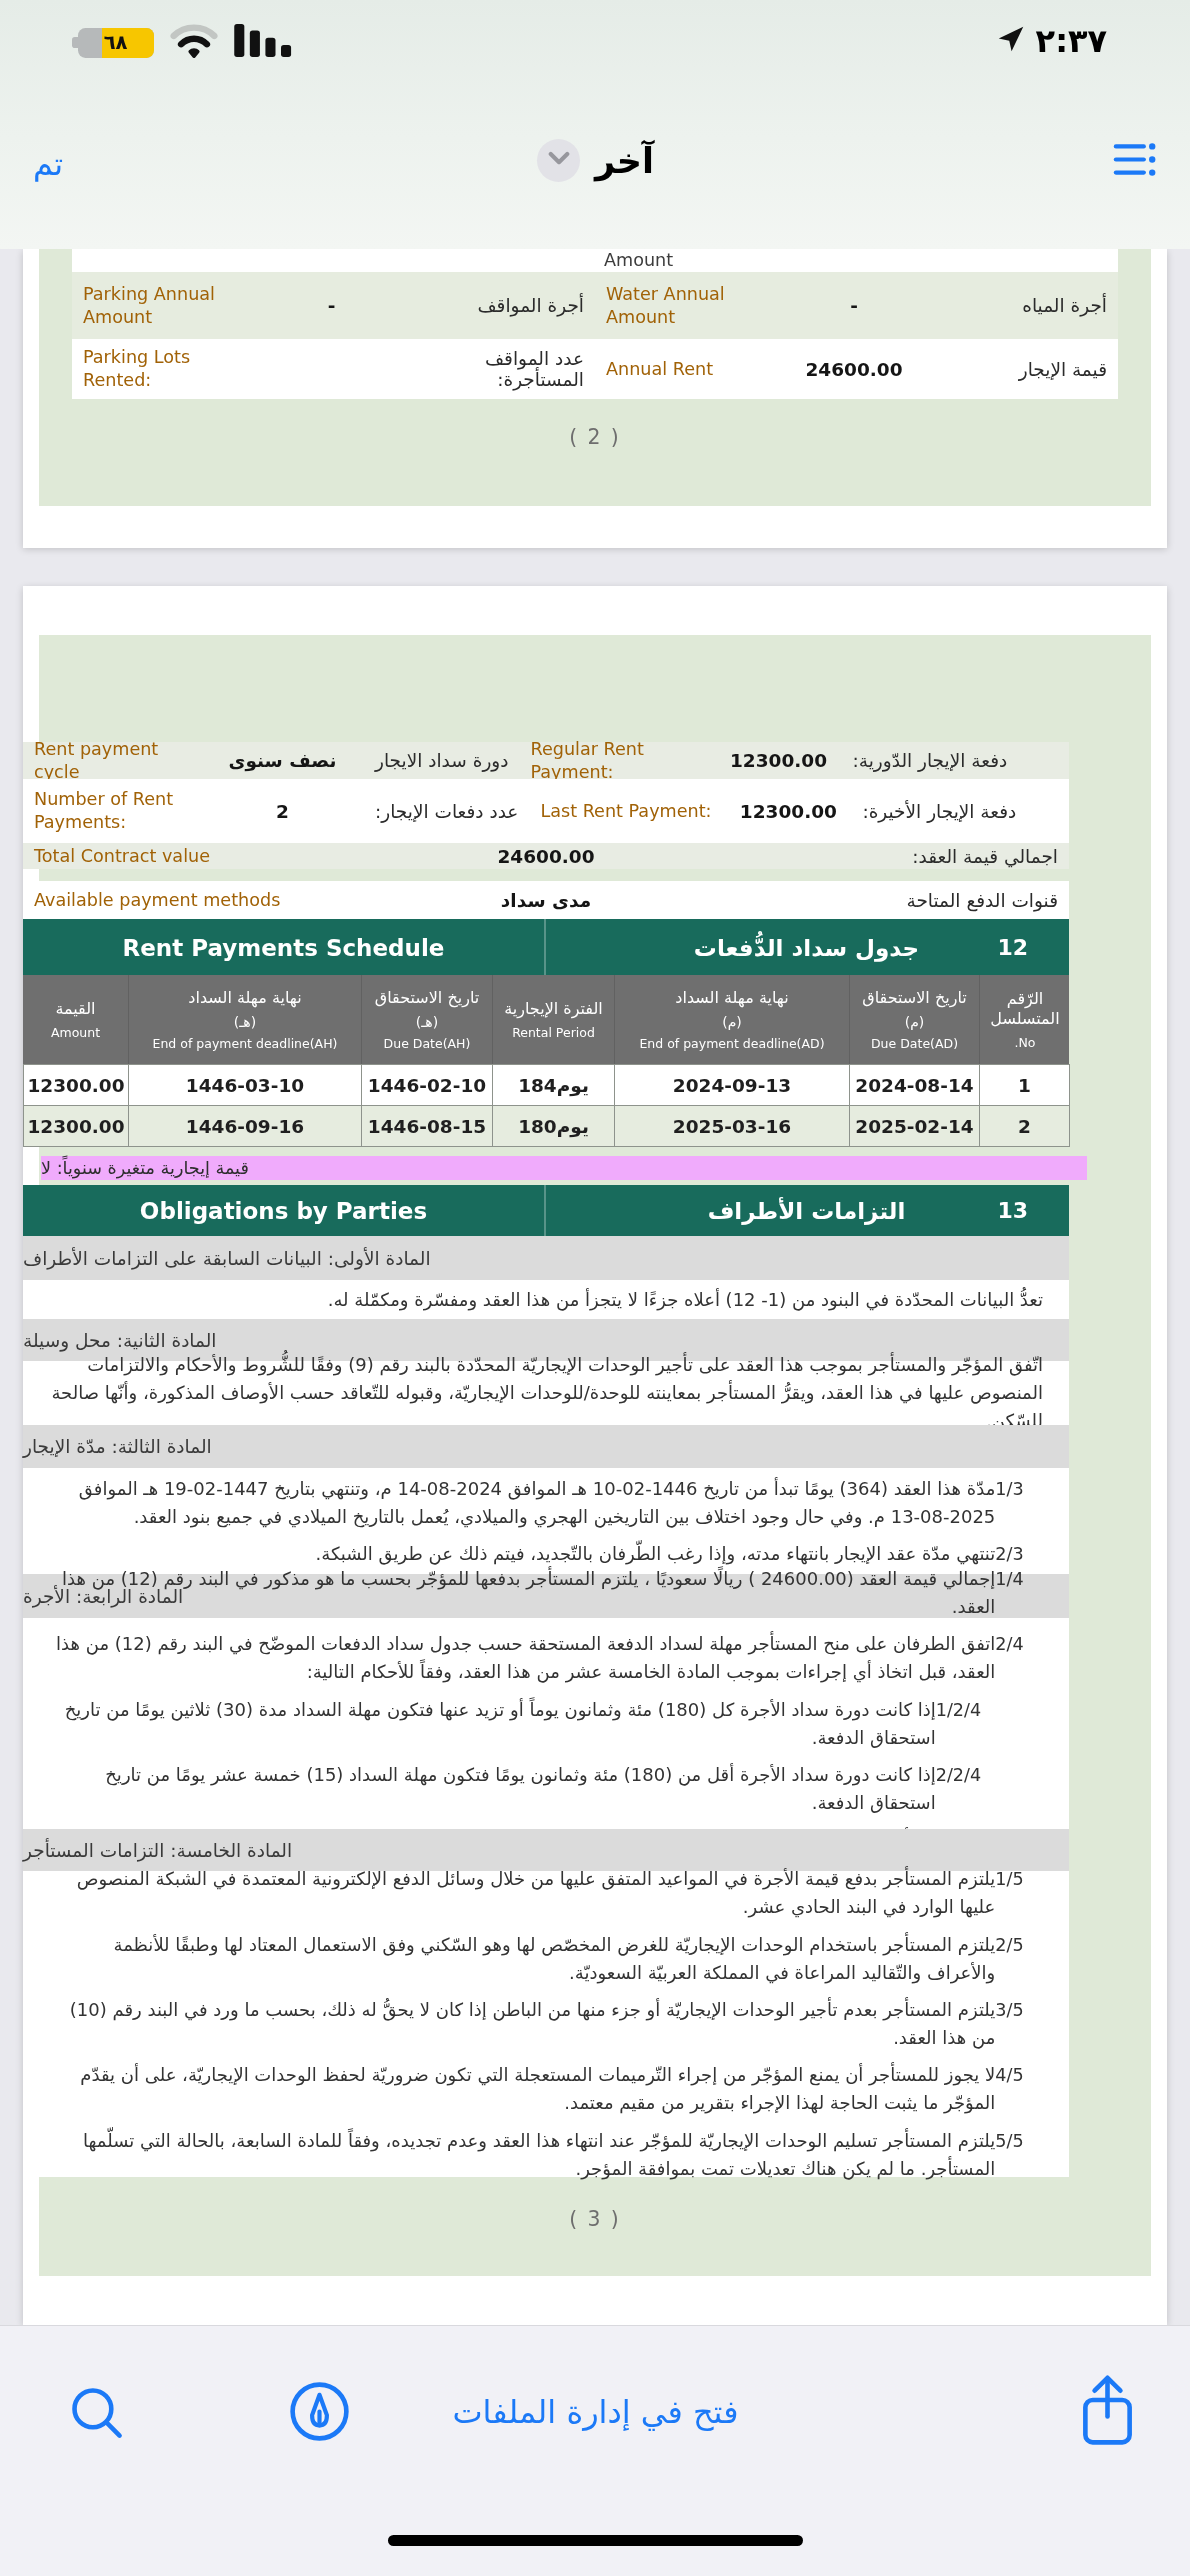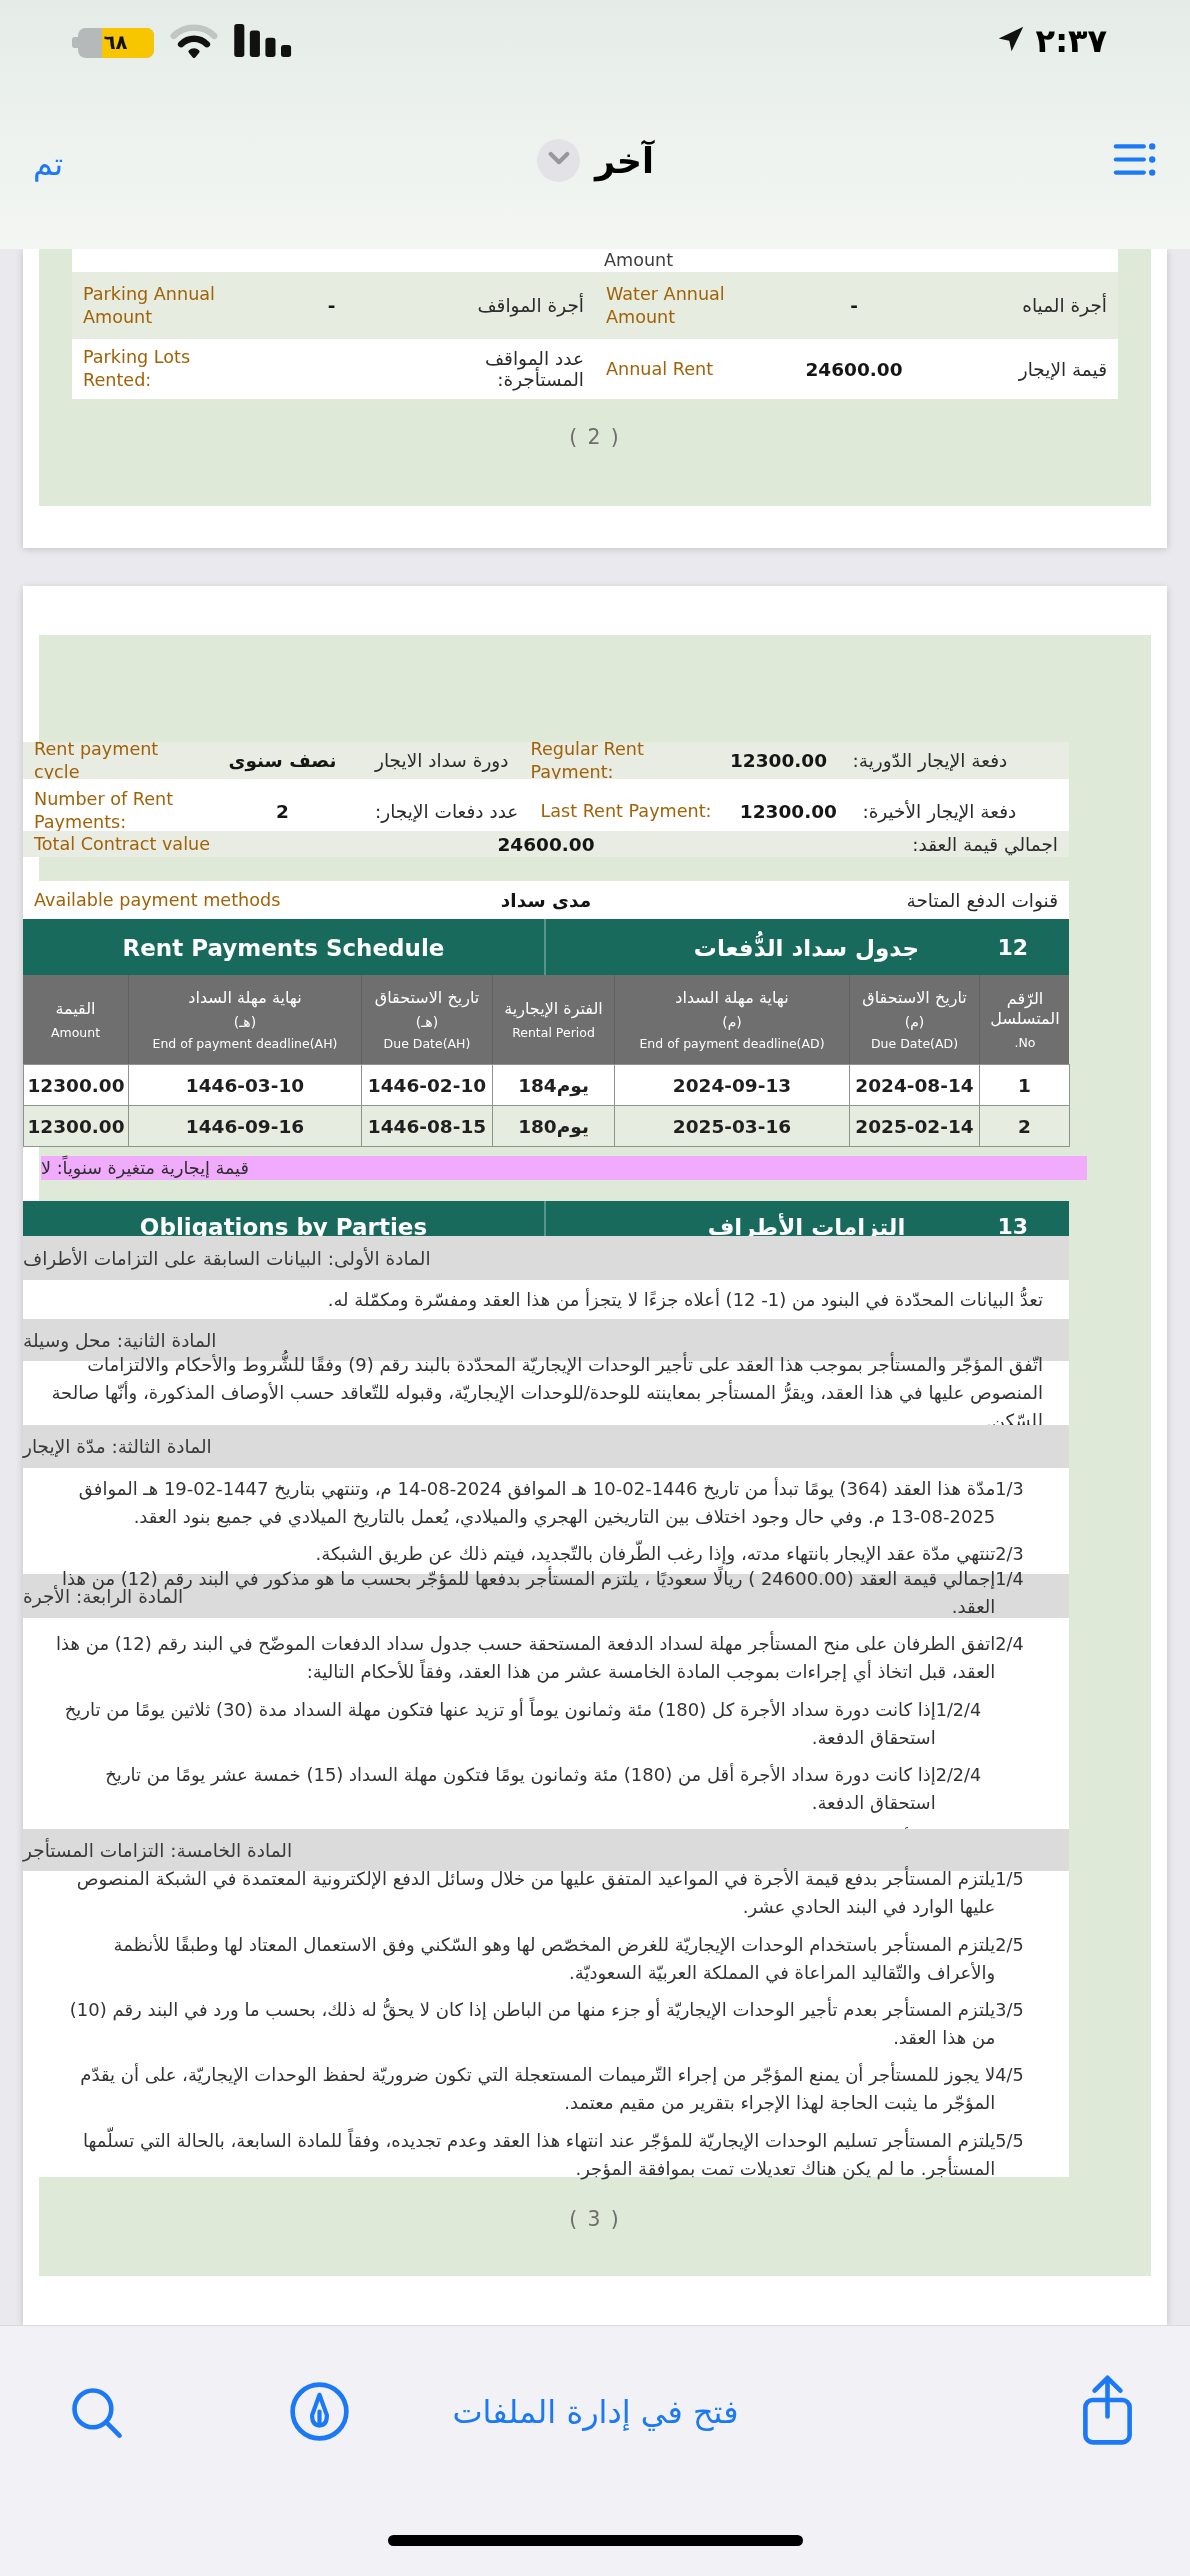--- a/index.html
+++ b/index.html
@@ -224,21 +224,21 @@
         <span class="cell-en">Number of Rent Payments:</span>
         <span class="cell-val">2</span>
         <span class="cell-ar">عدد دفعات الإيجار:</span>
       </div>
       <div class="half h r">
         <span class="cell-en">Last Rent Payment:</span>
         <span class="cell-val">12300.00</span>
         <span class="cell-ar">دفعة الإيجار الأخيرة:</span>
       </div>
     </div>
-    <div class="info-row band-green" style="top:245px;height:26px;">
+    <div class="info-row band-green" style="top:257px;height:26px;">
       <div class="full-row">
         <span class="cell-en">Total Contract value</span>
         <span class="cell-val">24600.00</span>
         <span class="cell-ar">اجمالي قيمة العقد:</span>
       </div>
     </div>
     <div class="info-row band-white" style="top:295px;height:38px;">
       <div class="full-row">
         <span class="cell-en">Available payment methods</span>
         <span class="cell-val">مدى سداد</span>
@@ -302,21 +302,21 @@
       <div class="dc">1446-09-16</div>
       <div class="dc">1446-08-15</div>
       <div class="dc ltr">180يوم</div>
       <div class="dc">2025-03-16</div>
       <div class="dc">2025-02-14</div>
       <div class="dc">2</div>
     </div>
 
     <div class="note-row" style="top:570px;height:24px;">قيمة إيجارية متغيرة سنوياً: لا</div>
 
-    <div class="teal" style="top:615px;height:51px;">
+    <div class="teal" style="top:599px;height:51px;">
       <span class="en">Obligations by Parties</span>
       <span class="ar">التزامات الأطراف</span>
       <span class="num">13</span>
       <span class="div"></span>
     </div>
 
     <div class="ob ob-h" style="top:650px;height:44px;">المادة الأولى: البيانات السابقة على التزامات الأطراف</div>
     <div class="ob ob-b" style="top:694px;height:40px;">
       <div class="ob-item plain">
           <span class="ob-num"></span>

